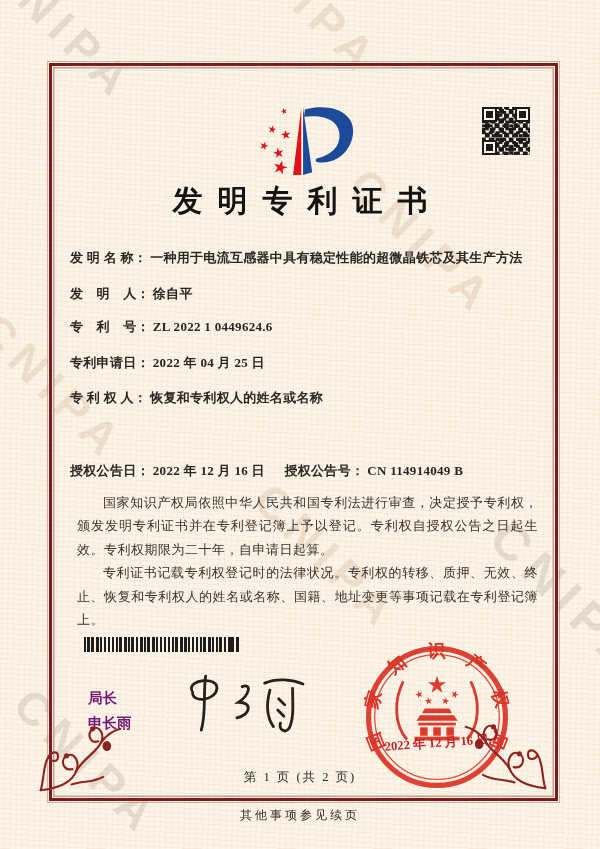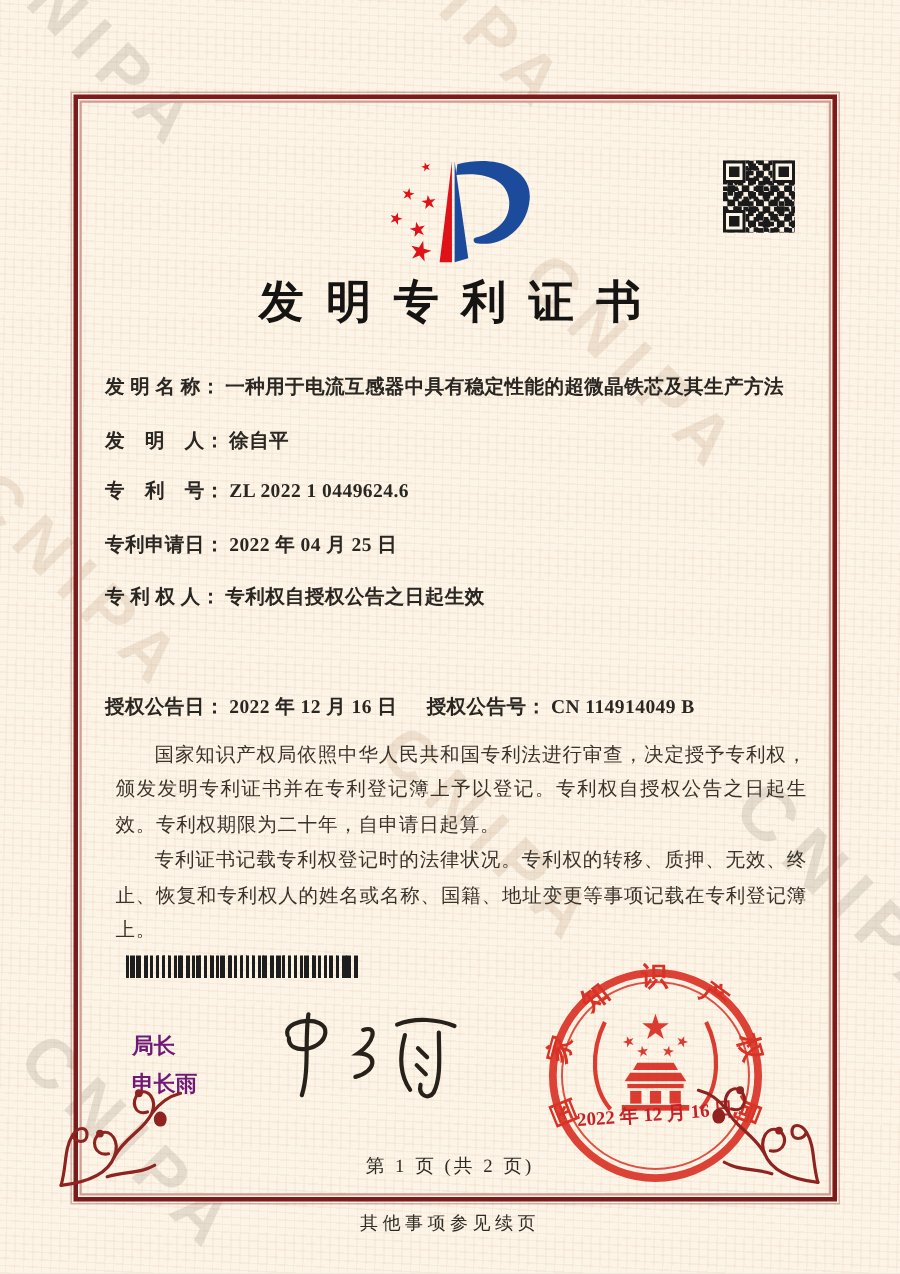--- a/index.html
+++ b/index.html
@@ -127,21 +127,21 @@
   <div class="frow" style="top:285px">
     <span class="lab">发　明　人：</span><span class="val">徐自平</span>
   </div>
   <div class="frow" style="top:318px">
     <span class="lab">专　利　号：</span><span class="val">ZL 2022 1 0449624.6</span>
   </div>
   <div class="frow" style="top:354px">
     <span class="lab">专利申请日：</span><span class="val">2022 年 04 月 25 日</span>
   </div>
   <div class="frow" style="top:389px">
-    <span class="lab">专 利 权 人：</span><span class="val">专利权自授权公告之日起生效</span>
+    <span class="lab">专 利 权 人：</span><span class="val">恢复和专利权人的姓名或名称</span>
   </div>
   <div class="frow" style="top:462px">
     <span class="lab">授权公告日：</span><span class="val">2022 年 12 月 16 日</span>
     <span class="lab second">授权公告号：</span><span class="val">CN 114914049 B</span>
   </div>
 
   <div class="abs bodytext">
     <p>国家知识产权局依照中华人民共和国专利法进行审查，决定授予专利权，颁发发明专利证书并在专利登记簿上予以登记。专利权自授权公告之日起生效。专利权期限为二十年，自申请日起算。</p>
     <p>专利证书记载专利权登记时的法律状况。专利权的转移、质押、无效、终止、恢复和专利权人的姓名或名称、国籍、地址变更等事项记载在专利登记簿上。</p>
   </div>

